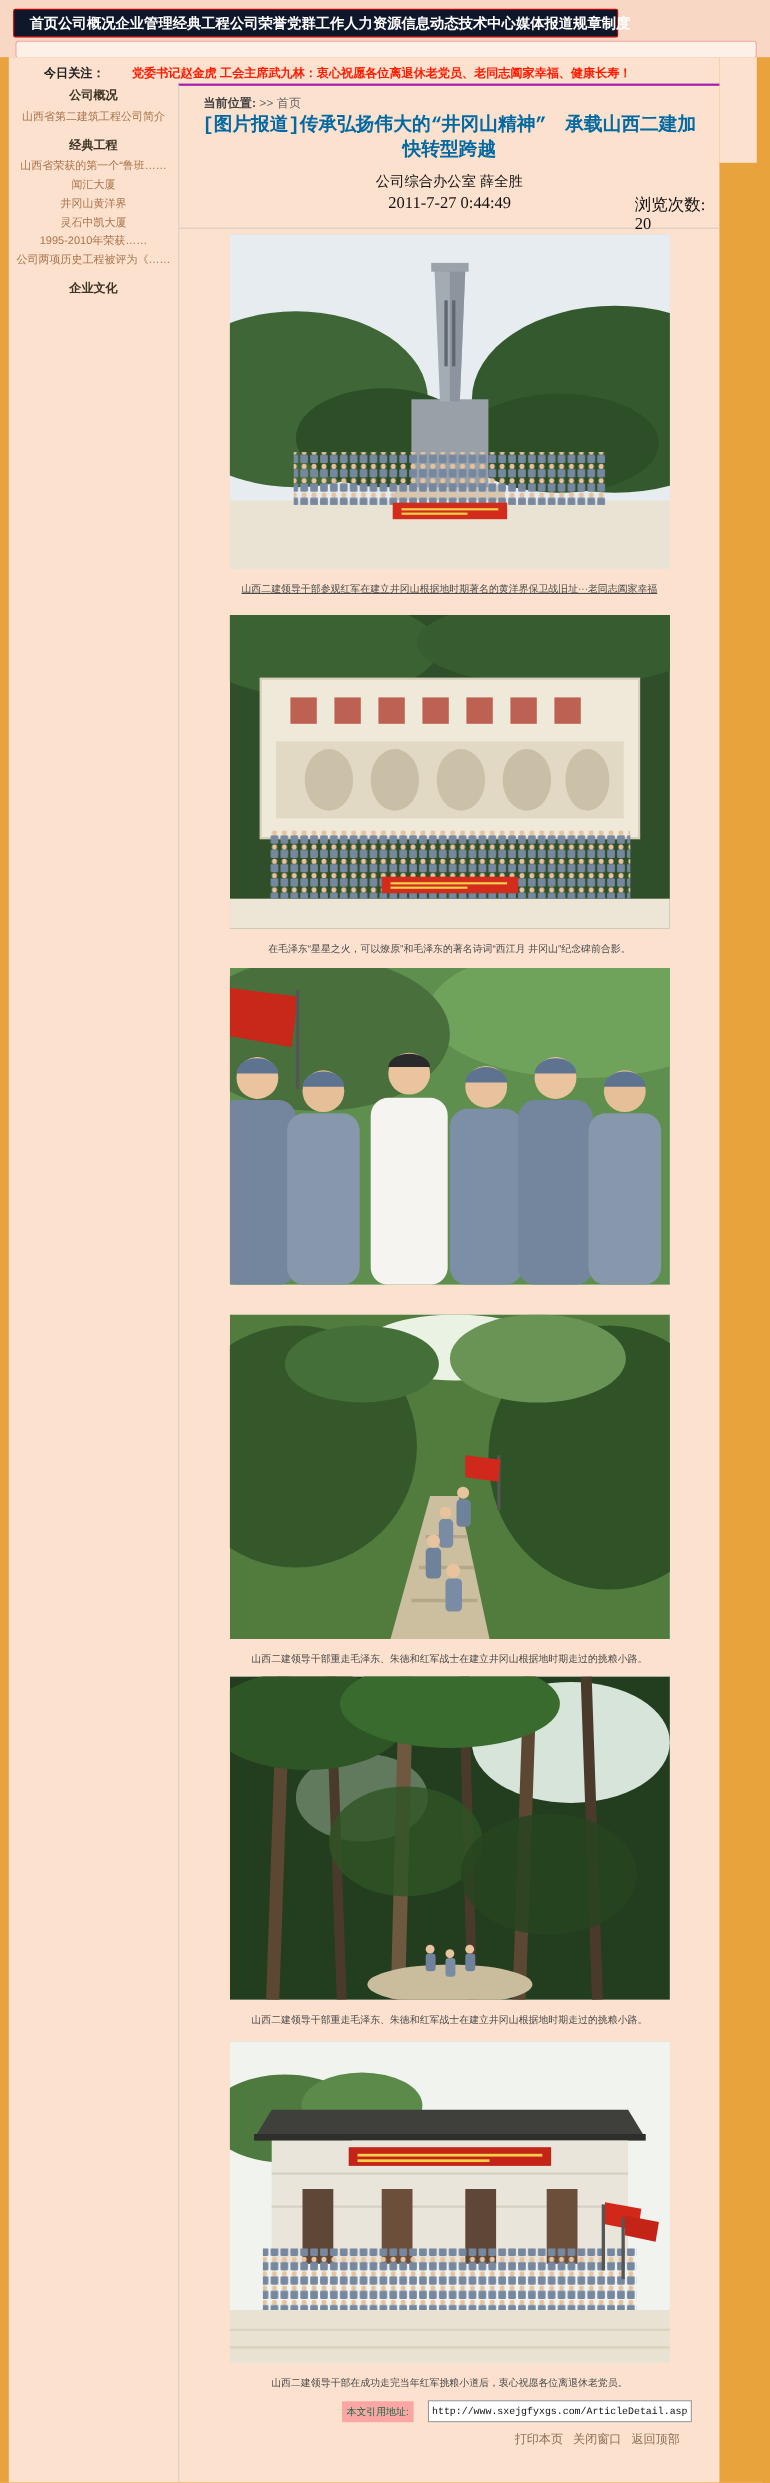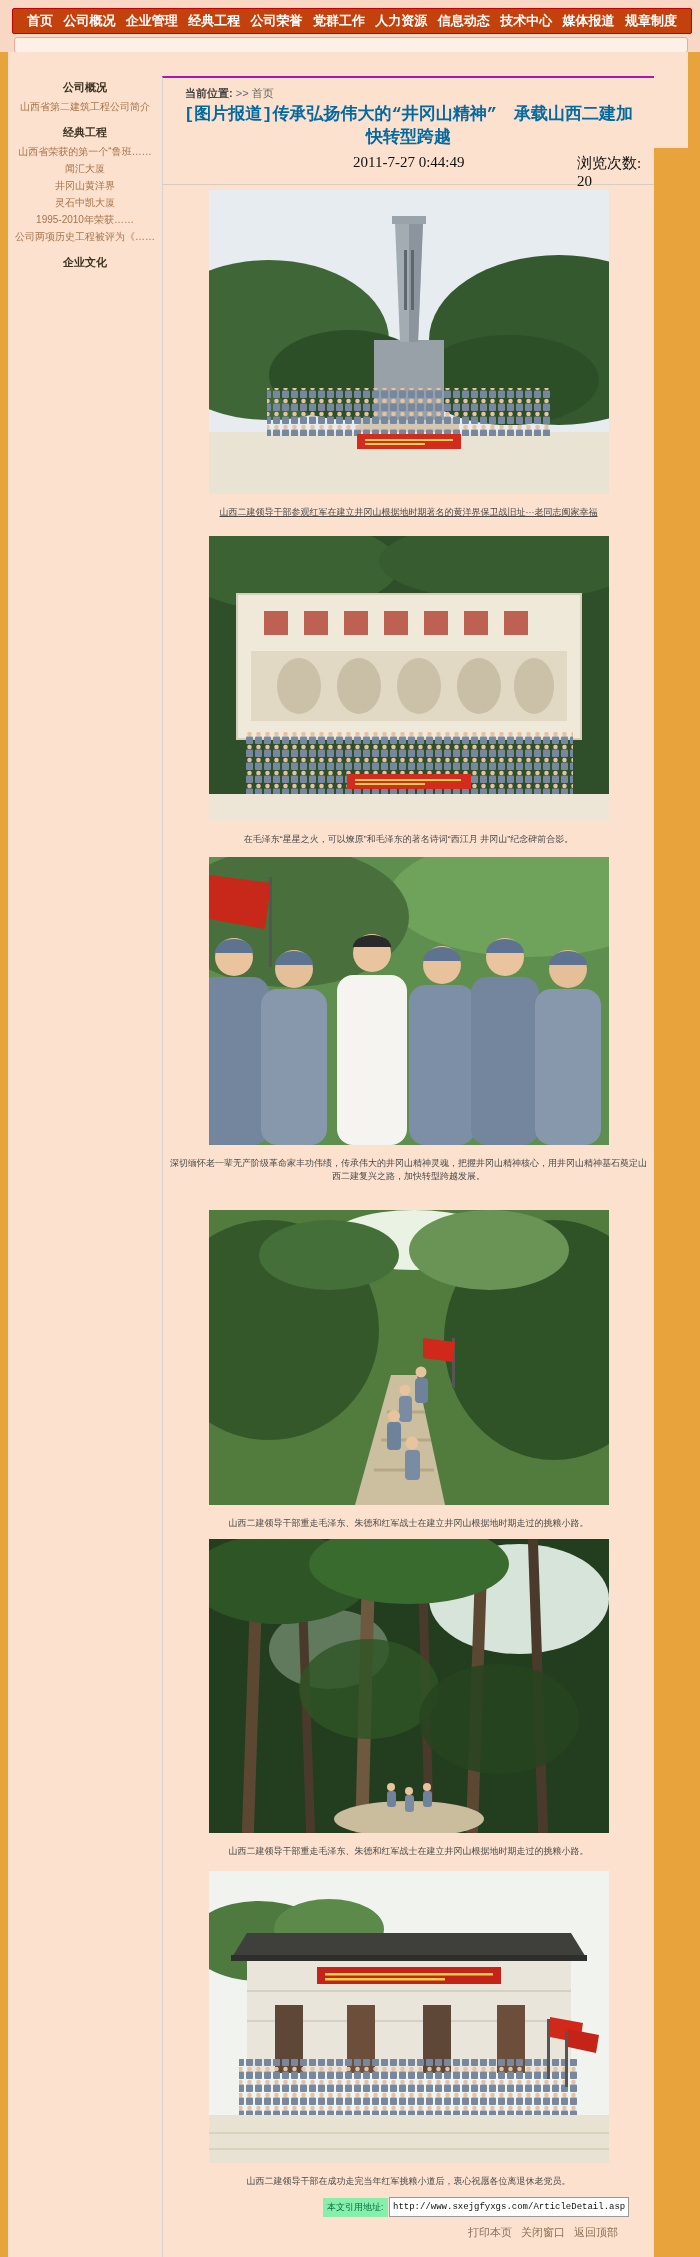--- a/index.html
+++ b/index.html
@@ -2,21 +2,21 @@
 <html><head>
 <meta charset="utf-8">
 <style>
   html,body{margin:0;padding:0;}
   body{width:700px;font-family:"Liberation Sans",sans-serif;background:#E8A33C;}
   .page{position:relative;width:700px;height:2257px;background:#E8A33C;overflow:hidden;}
 
   
   .top-band{position:absolute;top:0;left:0;width:700px;height:52px;background:#F9D7C5;}
   .tr-patch{position:absolute;top:52px;left:654px;width:34px;height:96px;background:#FBE1CE;}
-  .navbar{position:absolute;top:8px;left:12px;width:680px;height:26px;background:#c2410c;border:1px solid #C40000;border-radius:2px;box-sizing:border-box;display:flex;align-items:center;justify-content:space-between;padding:0 14px;}
+  .navbar{position:absolute;top:8px;left:12px;width:550px;height:26px;background:#0f172a;border:1px solid #C40000;border-radius:2px;box-sizing:border-box;display:flex;align-items:center;justify-content:space-between;padding:0 14px;}
   .nav-item{color:#FFFFFF;font-size:13px;font-weight:bold;white-space:nowrap;cursor:pointer;}
   .subnav{position:absolute;top:37px;left:14px;width:672px;height:14px;background:#FDF0E7;border:1px solid #F2A79E;border-radius:3px;}
 
   
   .panel{position:absolute;top:52px;left:8px;width:646px;height:2205px;background:#FBE1CE;}
 
   
   .ticker{position:absolute;top:7px;left:0;width:100%;height:16px;font-size:11px;font-weight:bold;white-space:nowrap;}
   .ticker-label{position:absolute;left:32px;color:#222222;}
   .ticker-text{position:absolute;left:112px;color:#FF1A00;}
@@ -41,21 +41,21 @@
   
   figure{margin:0 auto;width:400px;}
   figure svg{display:block;background:#DDD;}
   figcaption{margin-top:12px;font-size:9px;line-height:13px;color:#4A4A4A;text-align:center;width:480px;margin-left:-40px;}
   .fig1{margin-top:5px;} .fig2{margin-top:17px;} .fig3{margin-top:11px;}
   .fig4{margin-top:27px;} .fig5{margin-top:9px;} .fig6{margin-top:13px;}
   .cap-link{text-decoration:underline;cursor:pointer;}
 
   
   .cite-row{position:relative;height:20px;margin-top:9px;font-size:9px;}
-  .cite-label{position:absolute;left:160px;top:1px;background:#86efac;color:#0F6C45;padding:3px 4px;}
+  .cite-label{position:absolute;left:148px;top:1px;background:#fca5a5;color:#0F6C45;padding:3px 4px;}
   .cite-input{position:absolute;left:226px;top:0;width:232px;height:16px;background:#FFFFFF;border:1px solid #999999;font-family:"Liberation Mono",monospace;font-size:9px;color:#111111;padding:1px 3px;}
   .footer-links{margin-top:8px;text-align:right;padding-right:36px;font-size:11px;color:#8A7257;}
   .footer-links span{cursor:pointer;margin-left:6px;}
 </style>
 </head>
 <body>
 
 <div class="page">
 
   <div class="top-band">
@@ -72,20 +72,24 @@
       <span class="nav-item">媒体报道</span>
       <span class="nav-item">规章制度</span>
     </nav>
     <div class="subnav"></div>
   </div>
 
   <div class="tr-patch"></div>
 
   <div class="panel">
 
+    <div class="ticker">
+      <span class="ticker-label">今日关注：</span>
+      <span class="ticker-text">党委书记赵金虎 工会主席武九林：衷心祝愿各位离退休老党员、老同志阖家幸福、健康长寿！</span>
+    </div>
 
     <aside class="sidebar">
       <div class="side-title first">公司概况</div>
       <div class="side-item">山西省第二建筑工程公司简介</div>
 
       <div class="side-title">经典工程</div>
       <div class="side-item">山西省荣获的第一个“鲁班……</div>
       <div class="side-item">闻汇大厦</div>
       <div class="side-item">井冈山黄洋界</div>
       <div class="side-item">灵石中凯大厦</div>
@@ -96,20 +100,21 @@
     </aside>
 
     <main class="content">
 
       <div class="breadcrumb">
         <span class="bc-label">当前位置:</span>
         <span class="bc-path">&gt;&gt; 首页</span>
       </div>
 
       <h1 class="article-title">[图片报道]传承弘扬伟大的“井冈山精神”　承载山西二建加快转型跨越</h1>
+      <div class="article-author">公司综合办公室 薛全胜</div>
       <div class="meta">
         <span class="meta-date">2011-7-27 0:44:49</span>
         <span class="meta-views">浏览次数: 20</span>
       </div>
       <hr class="body-divider">
 
       <figure class="fig1">
         <svg width="400" height="304" viewBox="0 0 400 304" preserveAspectRatio="none">
           <defs>
             <pattern id="cw1" width="9" height="13" patternUnits="userSpaceOnUse">
@@ -194,21 +199,20 @@
             <circle cx="233" cy="108" r="19" fill="#E7C29C"></circle>
             <path d="M214,104 a19,14 0 0 1 38,0 z" fill="#5E7390"></path>
             <rect x="262" y="120" width="68" height="168" rx="16" fill="#74869E"></rect>
             <circle cx="296" cy="100" r="19" fill="#E9C49F"></circle>
             <path d="M277,96 a19,14 0 0 1 38,0 z" fill="#5E7390"></path>
             <rect x="326" y="132" width="66" height="156" rx="16" fill="#8797AC"></rect>
             <circle cx="359" cy="112" r="19" fill="#E5BF98"></circle>
             <path d="M340,108 a19,14 0 0 1 38,0 z" fill="#5E7390"></path>
           </g>
         </svg>
-        <figcaption>深切缅怀老一辈无产阶级革命家丰功伟绩，传承伟大的井冈山精神灵魂，把握井冈山精神核心，用井冈山精神基石奠定山西二建复兴之路，加快转型跨越发展。</figcaption>
       </figure>
 
       <figure class="fig4">
         <svg width="400" height="295" viewBox="0 0 400 295" preserveAspectRatio="none">
           <rect x="0" y="0" width="400" height="295" fill="#517C3D"></rect>
           <ellipse cx="205" cy="30" rx="85" ry="30" fill="#EAF2E4"></ellipse>
           <ellipse cx="60" cy="120" rx="110" ry="110" fill="#35582A"></ellipse>
           <ellipse cx="345" cy="130" rx="110" ry="120" fill="#2F5226"></ellipse>
           <ellipse cx="280" cy="40" rx="80" ry="40" fill="#6A9455"></ellipse>
           <ellipse cx="120" cy="45" rx="70" ry="35" fill="#456F38"></ellipse>

